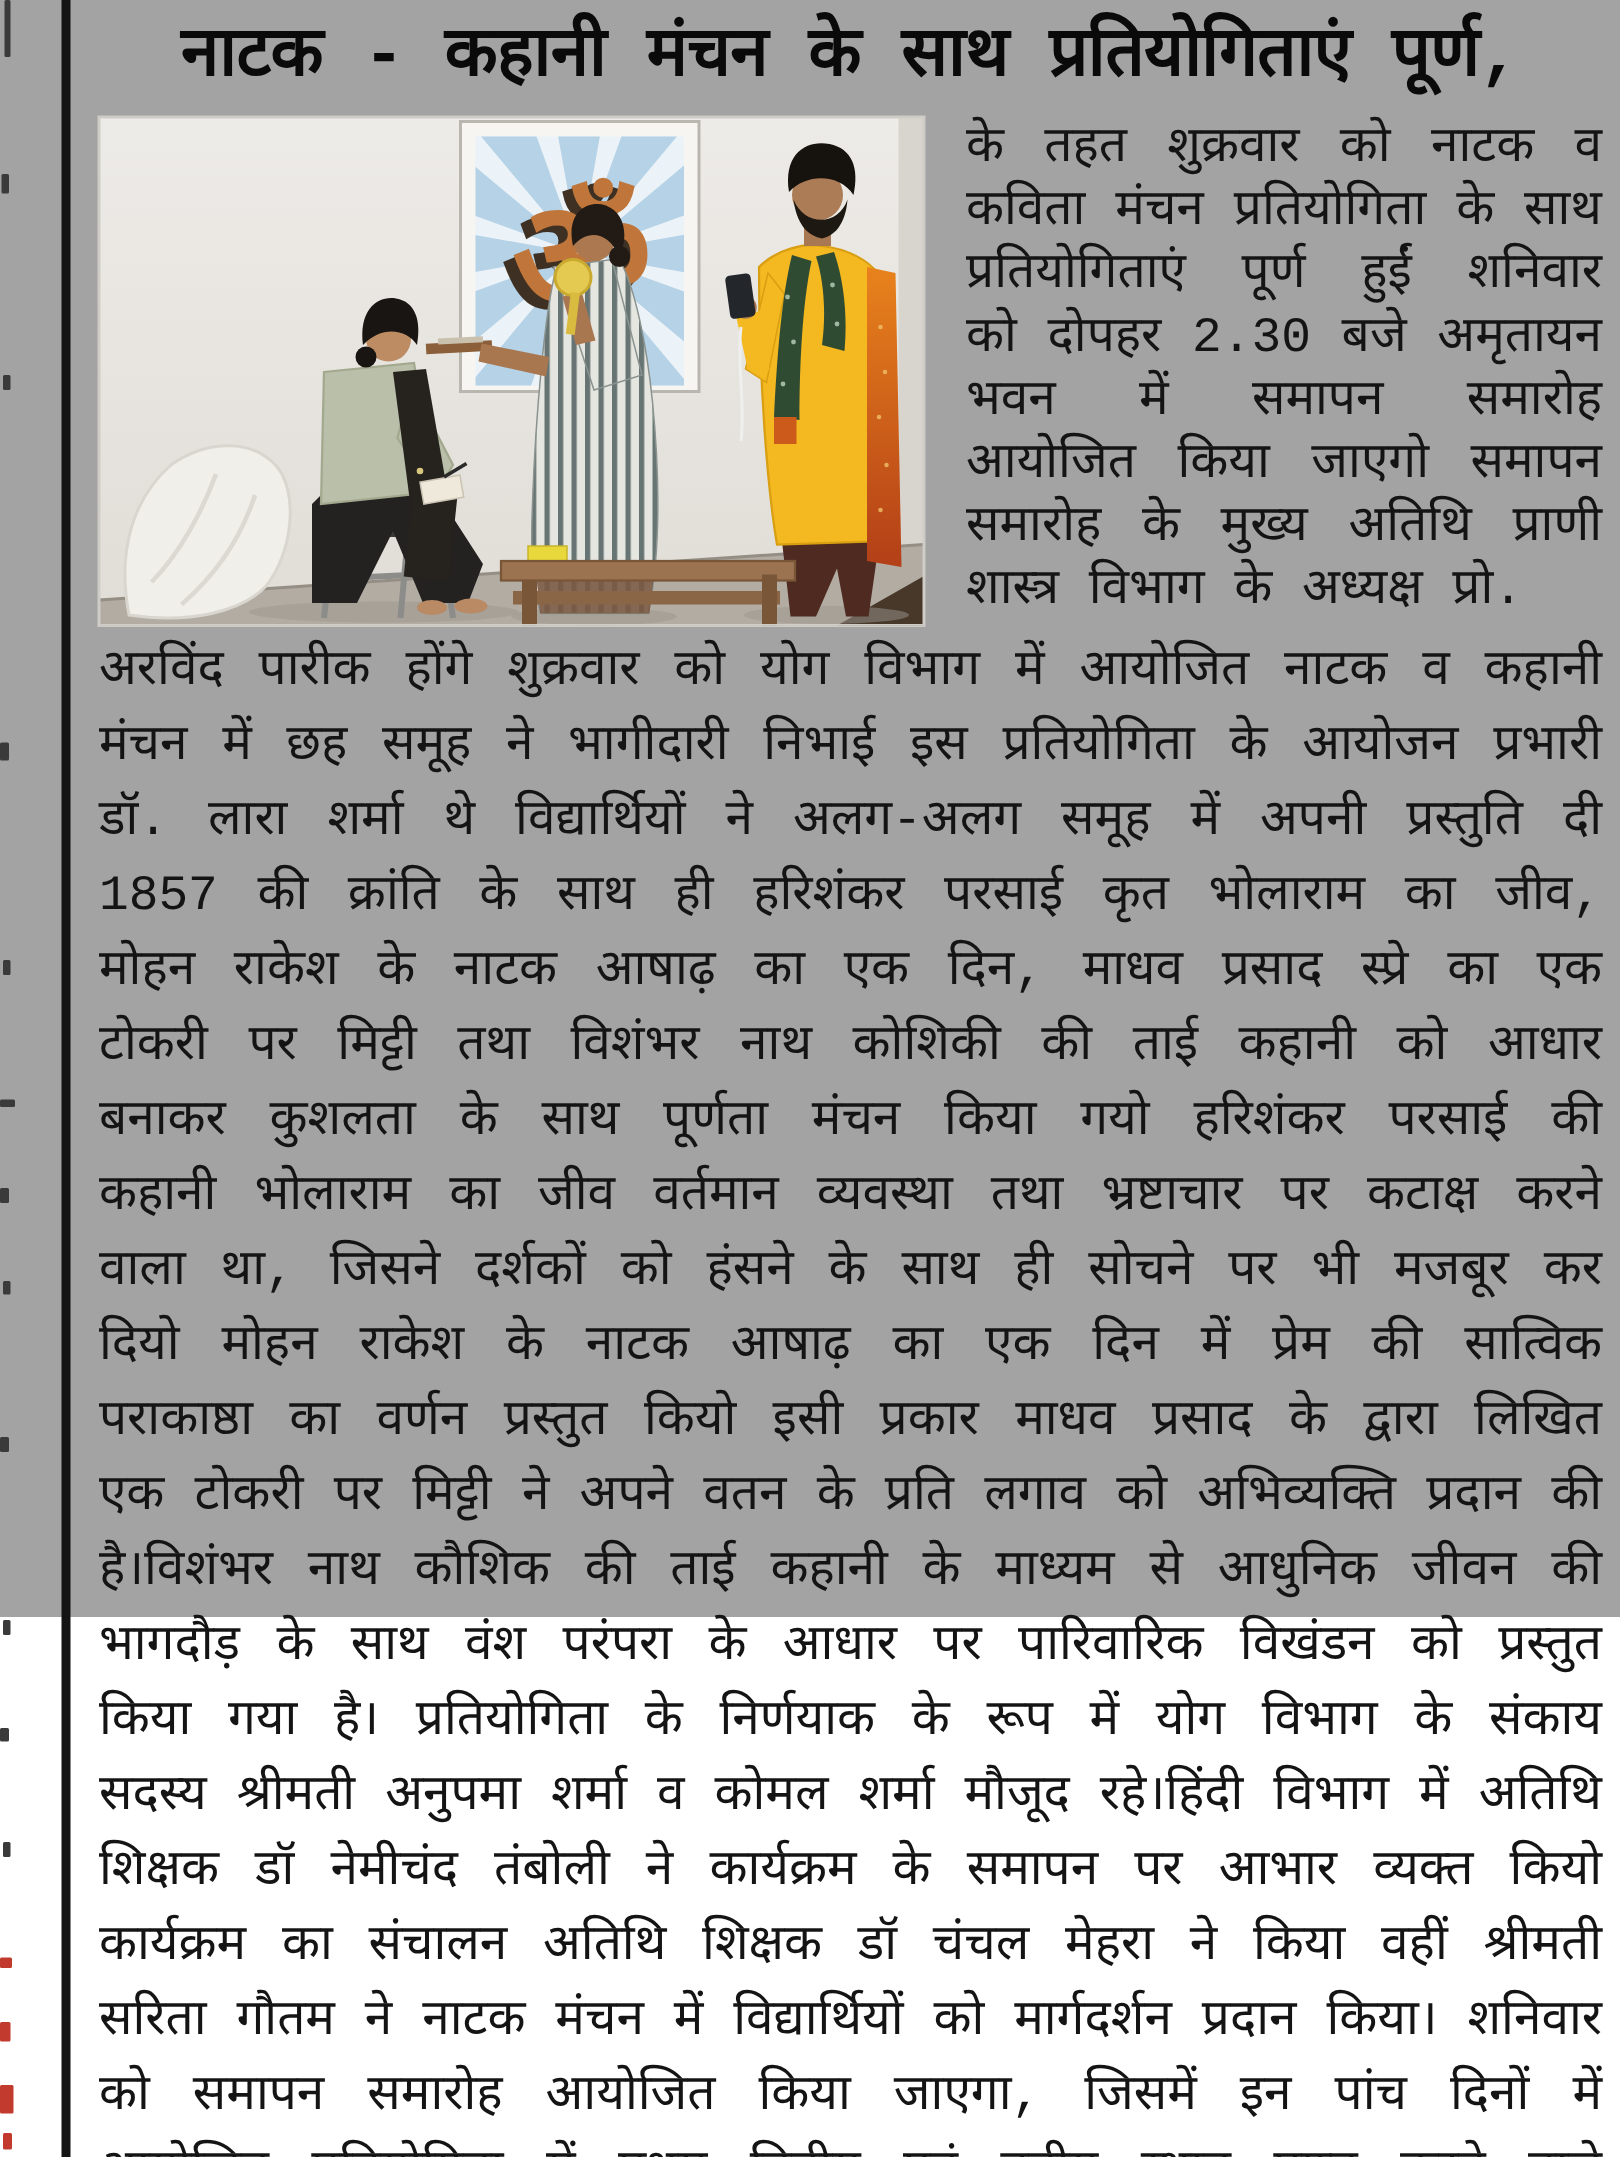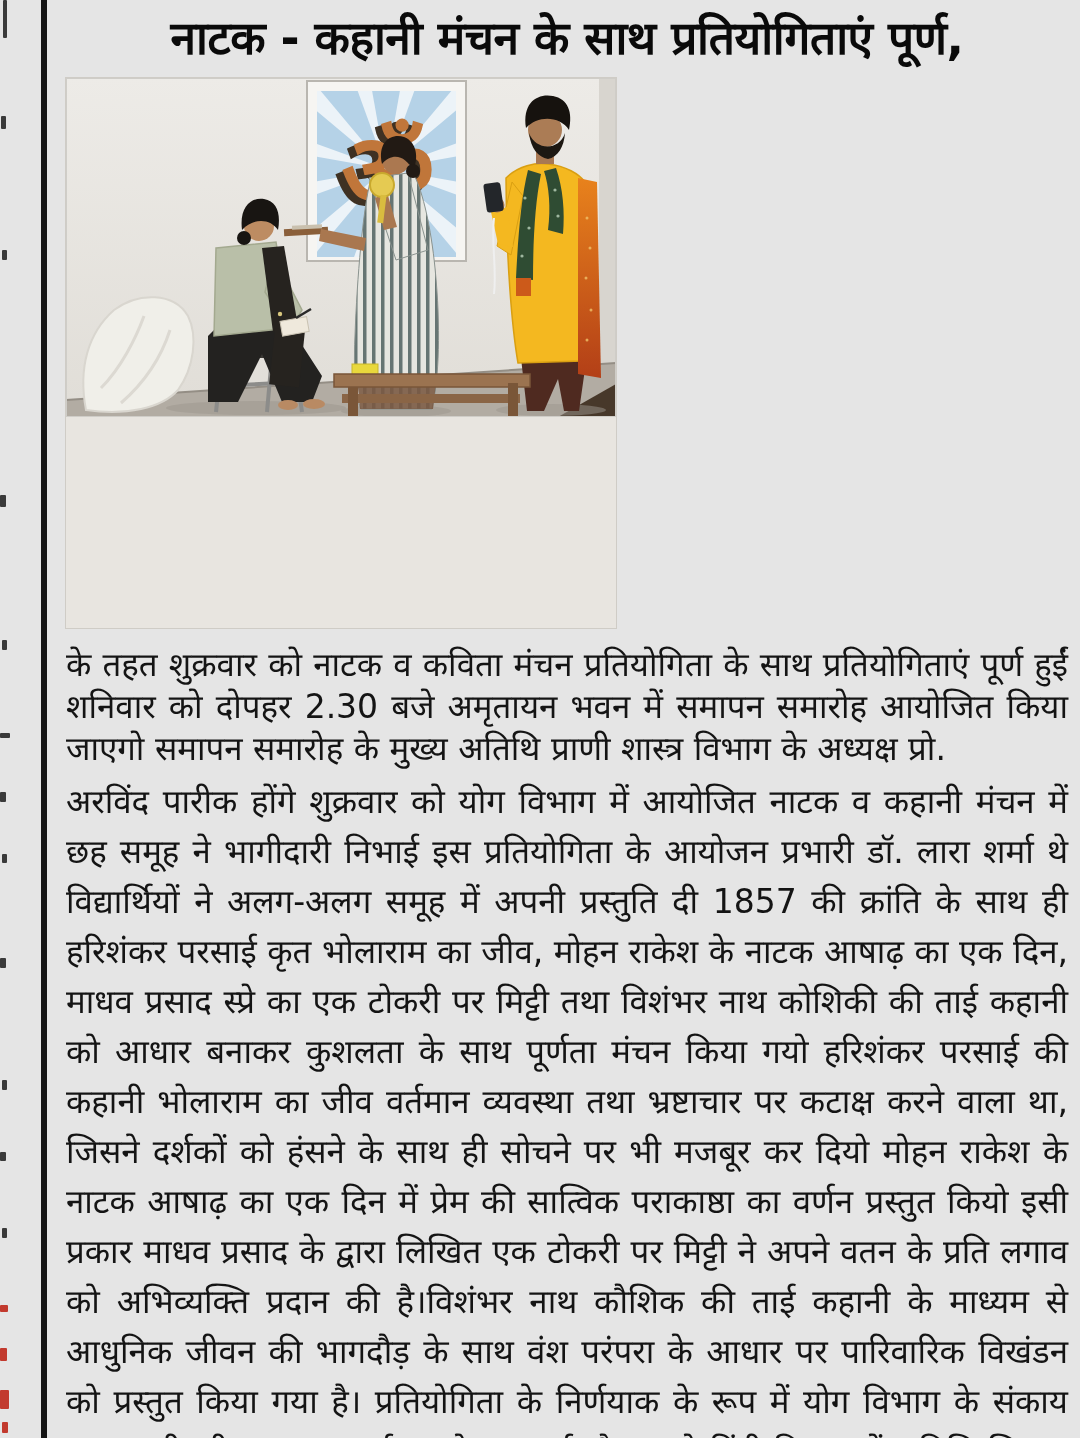--- a/index.html
+++ b/index.html
@@ -3,39 +3,39 @@
 <meta charset="utf-8">
 <style>
   html,body{margin:0;padding:0;}
   body{
     width:1080px;height:1438px;overflow:hidden;
     background:#ffffff;
     font-family:"DejaVu Sans",sans-serif;
     -webkit-font-smoothing:antialiased;
   }
   .page{
-    position:relative;width:1080px;height:1438px;background:#e5e5e5;color:#111;
+    position:relative;width:1080px;height:1078px;background:#a3a3a3;color:#111;font-family:Liberation Mono, monospace;
   }
   
   .edge-strip{position:absolute;left:0;top:0;width:14px;height:1438px;}
   .frag{position:absolute;background:#3a3a3a;border-radius:1px;}
   .frag.red{background:#c23a2e;}
   
   .col-rule{position:absolute;left:41px;top:0;width:6px;height:1438px;background:#141414;}
   .article{position:absolute;left:66px;top:6px;width:1002px;}
   .headline{
     margin:4px 0 10px 0;text-align:center;font-weight:bold;color:#0a0a0a;
     font-size:46px;line-height:1.26;letter-spacing:-0.5px;
   }
   .headline span{display:block;}
   .lead{
     margin:2px 0 6px 0;font-size:34px;line-height:46px;text-align:justify;color:#141414;
   }
   .lead .byline-bold{font-weight:bold;padding-right:0.30em;}
-  .mid{display:flex;gap:16px;align-items:flex-start;margin:2px 0 6px 0;flex-direction:column;}
+  .mid{display:flex;gap:28px;align-items:flex-start;margin:2px 0 6px 0;}
   .photo{
     flex:0 0 550px;width:550px;height:339px;background:#e8e5e0;
     outline:1px solid #cfccc6;
   }
   .photo svg{display:block;width:550px;height:339px;}
   .mid-text{
     flex:1;font-size:33px;line-height:42.2px;text-align:justify;color:#141414;
   }
   .below{
     margin:4px 0 0 0;font-size:33px;line-height:50px;text-align:justify;color:#141414;

